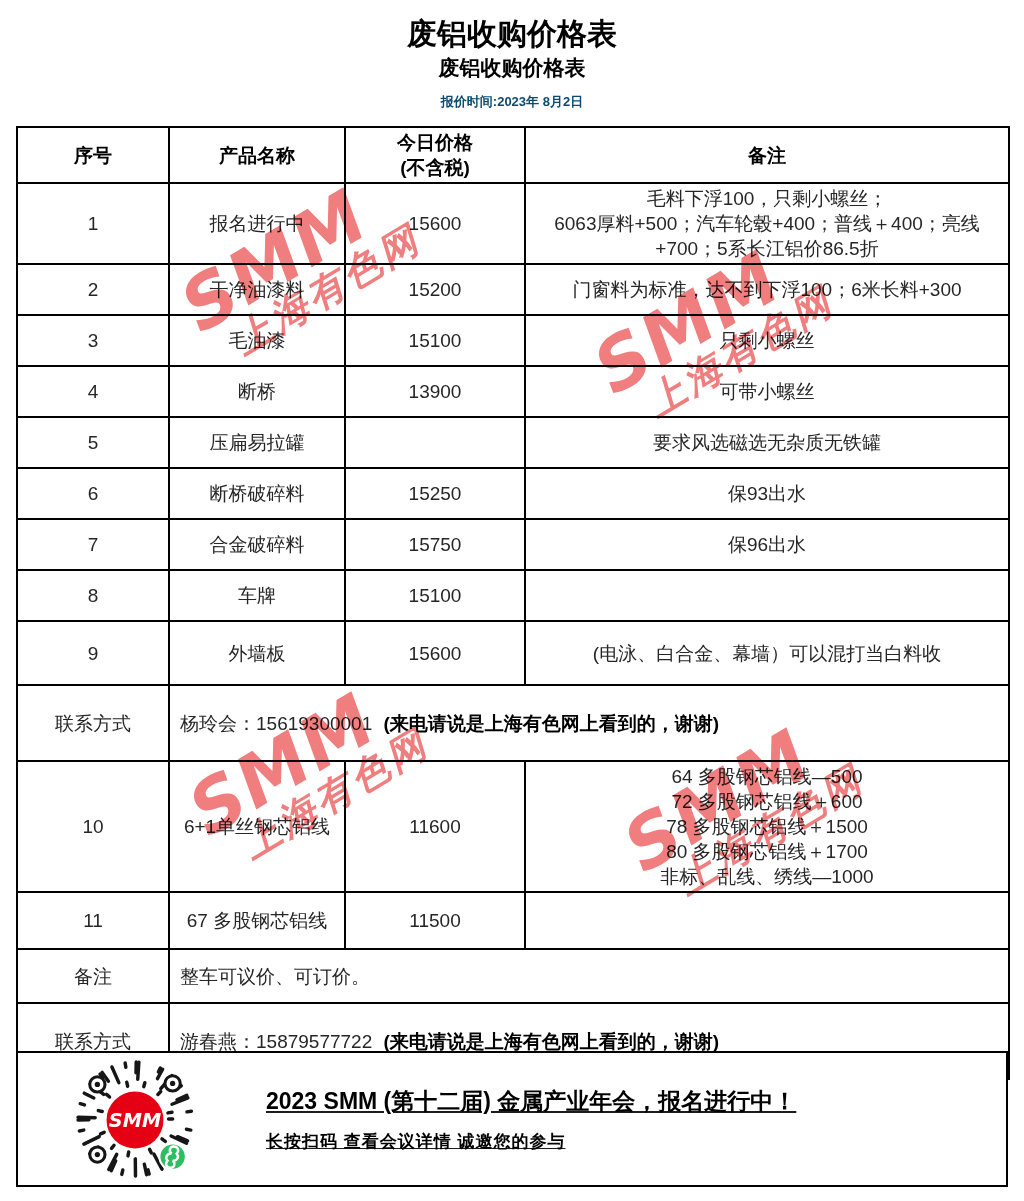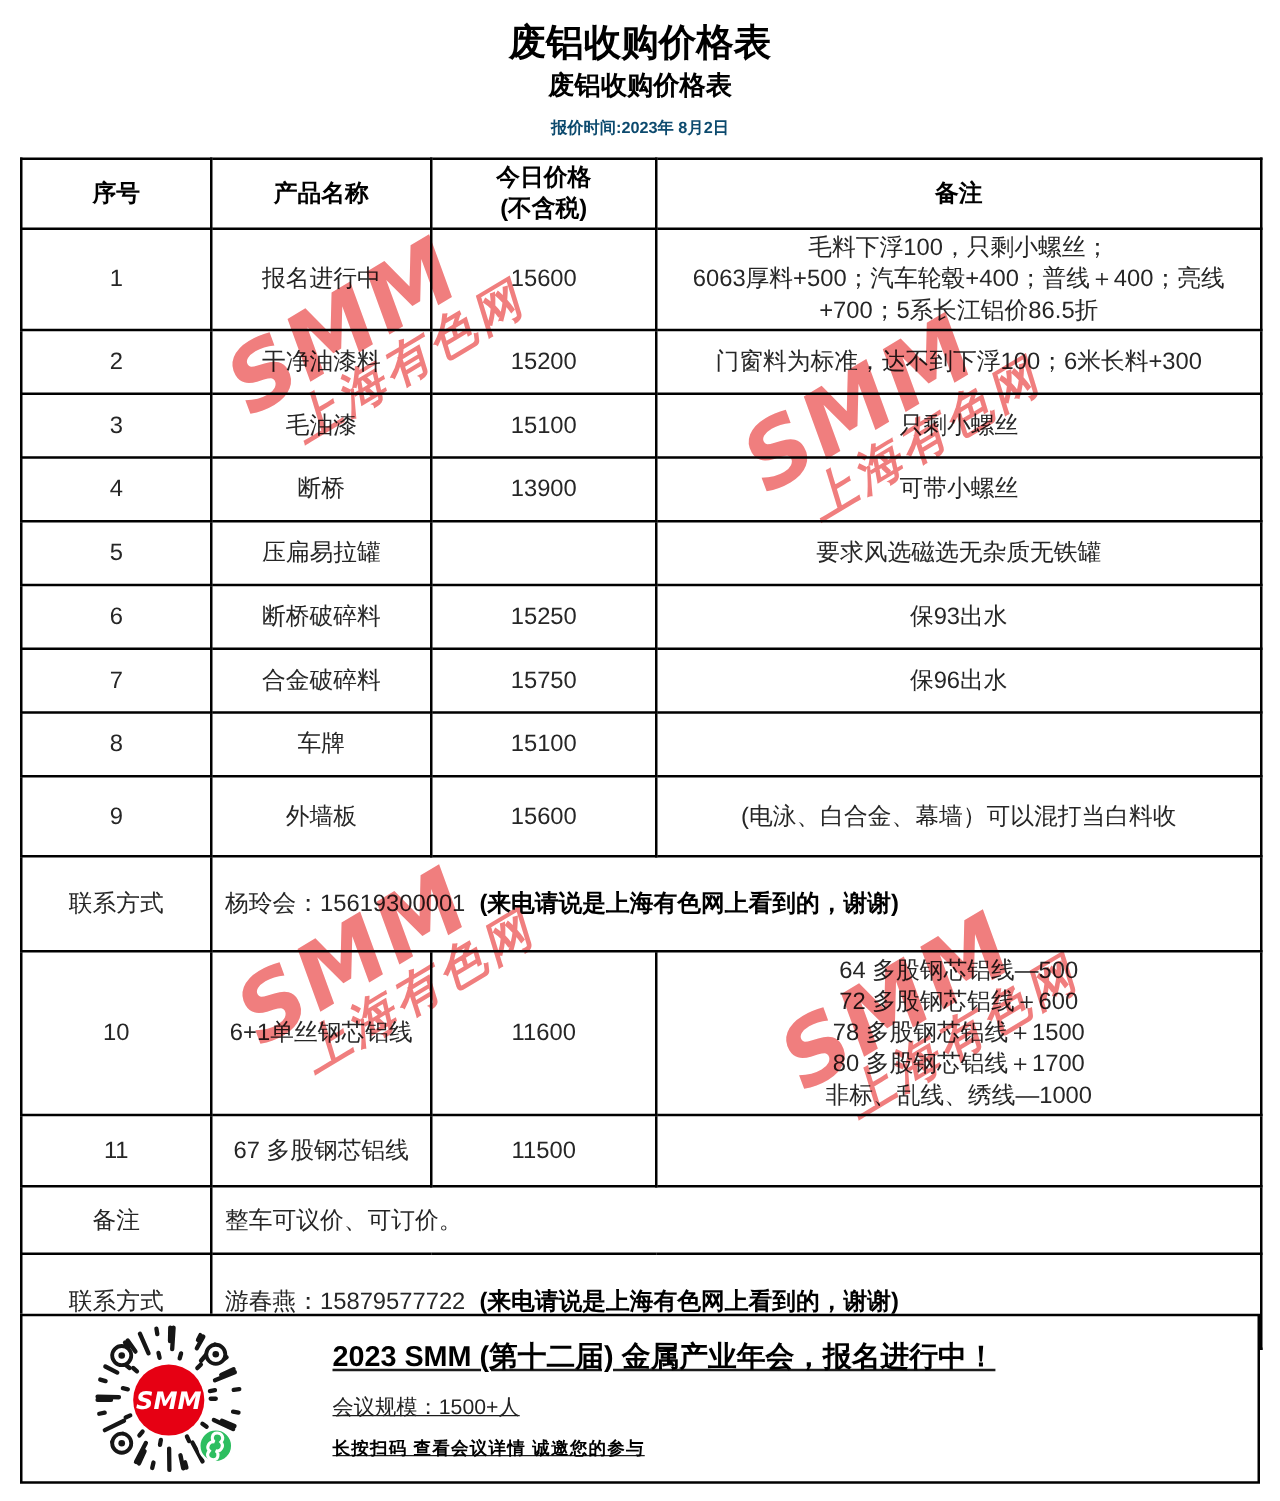--- a/index.html
+++ b/index.html
@@ -51,21 +51,21 @@
   
   .conference-banner{
     position:absolute;left:16px;top:1051px;width:992px;height:136px;
     border:2px solid #000;box-sizing:border-box;display:flex;align-items:center;
     background:#fff;
   }
   .qr-wrap{margin-left:56px;width:122px;height:122px;flex:0 0 auto;}
   .banner-text{margin-left:70px;text-decoration:underline;}
   .conf-headline{font-size:23px;font-weight:bold;color:#000;margin-bottom:13px;}
   .conf-scale{font-size:17px;color:#222;margin-bottom:13px;}
-  .conf-cta{font-size:14px;font-weight:bold;color:#000;letter-spacing:1px;}
+  .conf-cta{font-size:17px;font-weight:bold;color:#000;letter-spacing:1px;}
 </style>
 </head>
 <body>
 
 <div class="center-text company-title">废铝收购价格表</div>
 <div class="center-text doc-title">废铝收购价格表</div>
 <div class="center-text quote-date">报价时间:2023年 8月2日</div>
 
 <table class="price-table">
   <colgroup>
@@ -265,16 +265,15 @@
       <circle cx="60" cy="61" r="28" fill="#e60013"></circle>
       <text x="60" y="68" text-anchor="middle" font-family="DejaVu Sans, sans-serif" font-size="19" font-weight="bold" font-style="italic" fill="#ffffff">SMM</text>
       <g>
         <circle cx="97" cy="97" r="13" stroke="#ffffff" stroke-width="2" fill="#2dbe60"></circle>
         <path d="M92 101 c-3 -3 0 -8 4 -7 c-3 -2 -2 -7 2 -7 c4 0 6 4 3 7 c3 3 0 8 -4 7 c3 2 2 7 -2 7 c-4 0 -6 -4 -3 -7 z" fill="none" stroke="#ffffff" stroke-width="2.4" stroke-linecap="round"></path>
       </g>
     </svg>
   </div>
   <div class="banner-text">
     <div class="conf-headline">2023 SMM (第十二届) 金属产业年会，报名进行中！</div>
-    <div class="conf-scale">会议规模：1500+人</div>
     <div class="conf-cta">长按扫码 查看会议详情   诚邀您的参与</div>
   </div>
 </div>
 
 </body></html>

